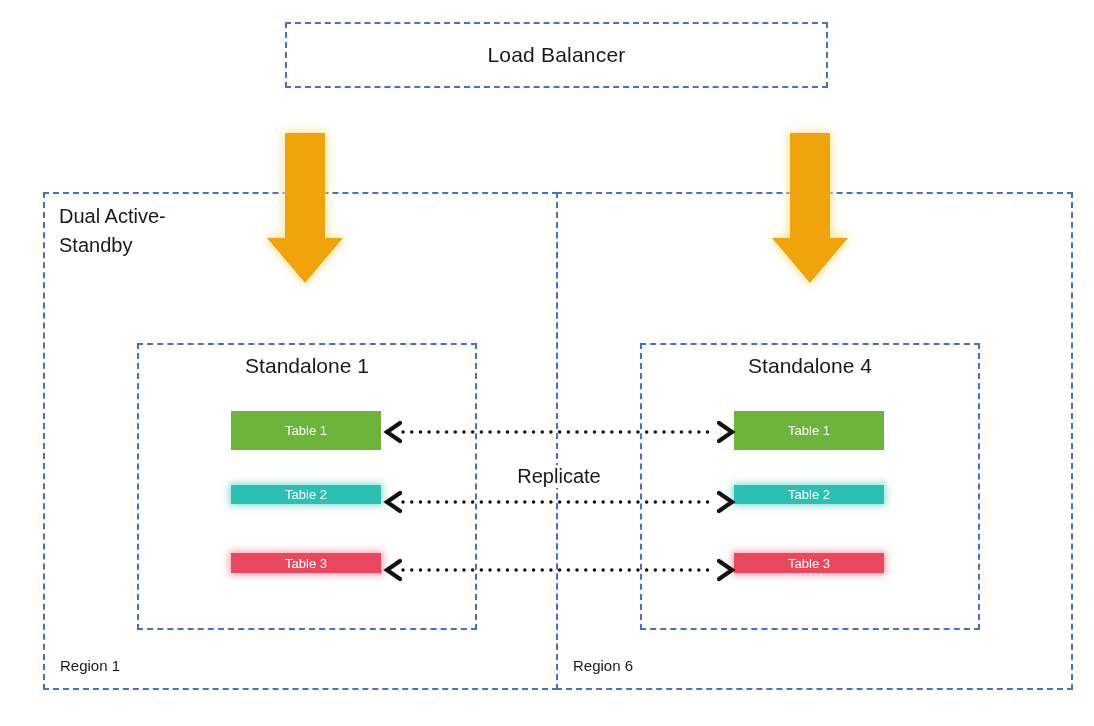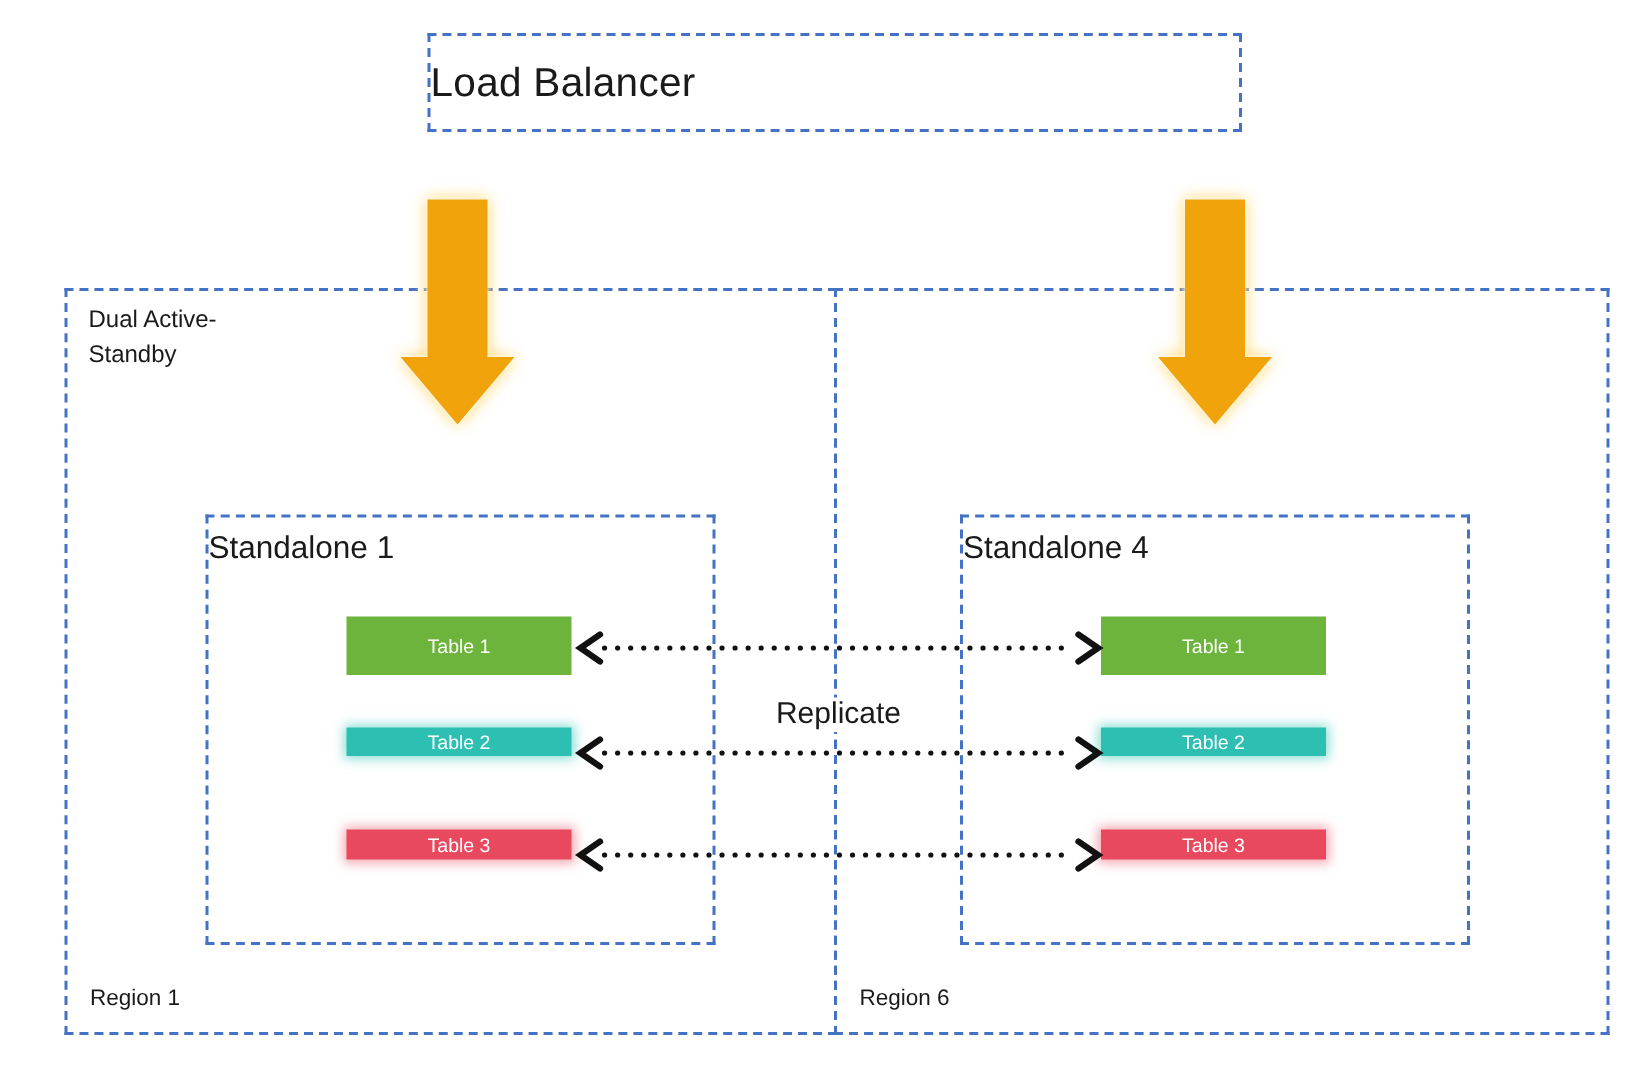--- a/index.html
+++ b/index.html
@@ -18,52 +18,53 @@
 
   
   .dashed-box {
     position: absolute;
     border: 2px dashed #4472C4;
     background: transparent;
   }
   .lb-box {
     left: 285px; top: 22px;
     width: 543px; height: 66px;
-    display: flex; align-items: center; justify-content: flex-start;
-    font-size: 27px;
+    display: flex; align-items: center; justify-content: center;
+    font-size: 21px;
     letter-spacing: 0.2px;
   }
   .region-1 { left: 43px;  top: 192px; width: 515px; height: 498px; }
   .region-2 { left: 556px; top: 192px; width: 517px; height: 498px; }
 
   .dual-label {
     position: absolute;
     left: 14px; top: 8px;
     width: 140px;
-    font-size: 16px;
+    font-size: 20px;
     line-height: 1.45;
   }
   .region-label {
     position: absolute;
     left: 15px; bottom: 14px;
     font-size: 15px;
   }
 
   .standalone {
     position: absolute;
     border: 2px dashed #4472C4;
     width: 340px; height: 287px;
     top: 149px;
   }
   .region-1 .standalone { left: 92px; }
   .region-2 .standalone { left: 82px; }
 
   .standalone-title {
     position: absolute;
     top: 9px; left: 0; right: 0;
+    text-align: center;
     font-size: 21px;
   }
 
   
   .table-chip {
     position: absolute;
     left: 92px;
     width: 150px;
     display: flex; align-items: center; justify-content: center;
     color: #ffffff;

